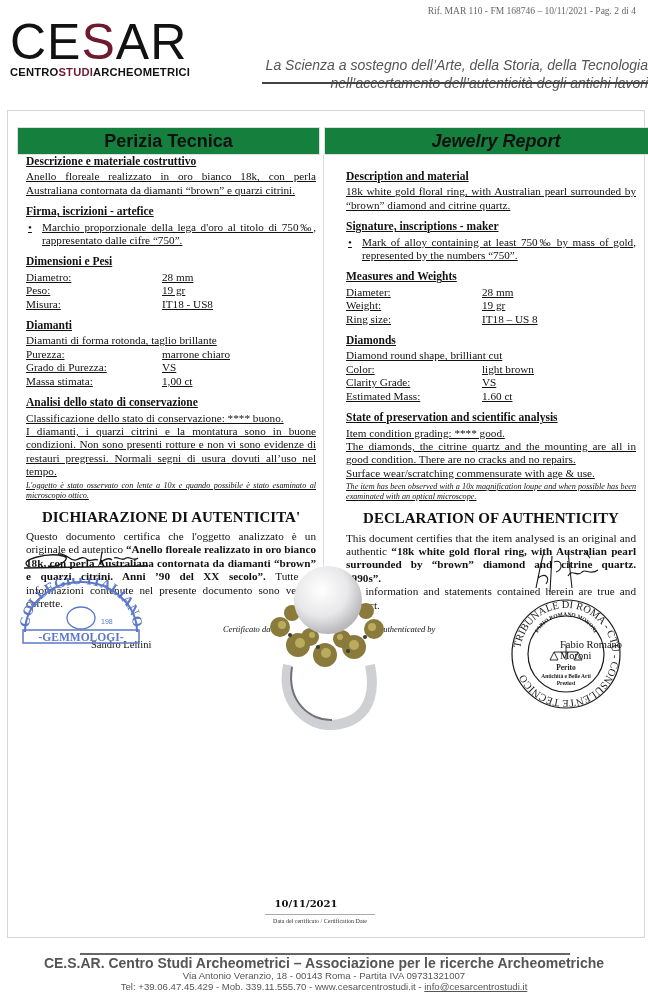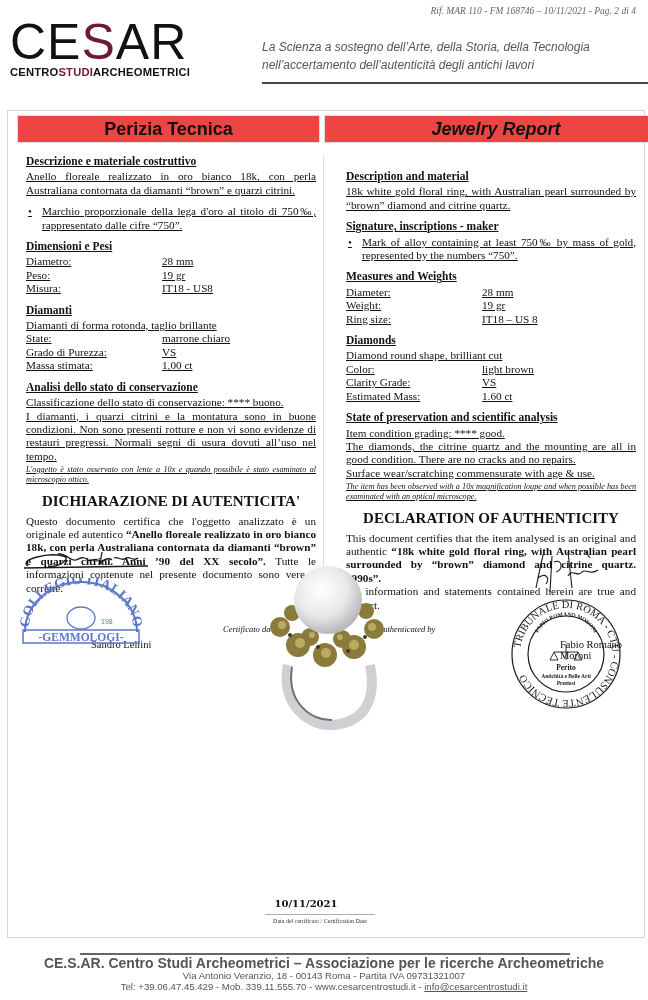--- a/index.html
+++ b/index.html
@@ -1,29 +1,29 @@
 <!DOCTYPE html>
 <html><head>
 <meta charset="utf-8">
 <style>
   * { box-sizing: border-box; margin: 0; padding: 0; }
   html, body { width: 648px; height: 1000px; background: #fff; overflow: hidden; }
   body { position: relative; font-family: "Liberation Serif", serif; color: #111; }
 
-  .ref { position: absolute; top: 6px; right: 12px; font-size: 9.5px; font-style: italic; color: #666; }
+  .ref { position: absolute; top: 6px; right: 12px; font-size: 9.5px; color: #666; }
   .logo { position: absolute; left: 10px; top: 20px; width: 222px; }
   .logo-main { font-family: "Liberation Sans", sans-serif; font-size: 50px; line-height: 44px; letter-spacing: 1px; color: #121212; font-weight: normal; }
   .logo-main .s { color: #6e1a2f; }
   .logo-sub { font-family: "Liberation Sans", sans-serif; font-size: 11.2px; font-weight: bold; letter-spacing: 0.2px; color: #121212; margin-top: 2px; }
   .logo-sub .s { color: #6e1a2f; }
-  .tagline { position: absolute; left: 262px; top: 38px; width: 386px; text-align: left; font-family: "Liberation Sans", sans-serif; font-style: italic; font-size: 12px; color: #555; line-height: 18px; }
+  .tagline { position: absolute; left: 262px; top: 56px; width: 386px; text-align: right; font-family: "Liberation Sans", sans-serif; font-style: italic; font-size: 14px; color: #555; line-height: 18px; }
   .tag-rule { position: absolute; left: 262px; right: 0; top: 82px; height: 2px; background: #444; }
 
   .frame { position: absolute; left: 7px; top: 110px; width: 638px; height: 828px; border: 1px solid #d6d6d6; }
-  .hdr { position: absolute; top: 4px; height: 28px; background: #ef4444; border: 1px solid #dedede; font-family: "Liberation Sans", sans-serif; font-weight: bold; font-size: 18px; text-align: center; line-height: 26px; color: #111; }
+  .hdr { position: absolute; top: 16px; height: 28px; background: #15803d; border: 1px solid #dedede; font-family: "Liberation Sans", sans-serif; font-weight: bold; font-size: 18px; text-align: center; line-height: 26px; color: #111; }
   .hdr.left { left: 9px; width: 303px; }
   .hdr.right { left: 316px; width: 344px; font-style: italic; }
   .vdivider { position: absolute; left: 315px; top: 44px; height: 460px; width: 1px; background: #dcdcdc; }
 
   .col { position: absolute; top: 44px; font-size: 11.2px; line-height: 13.4px; }
   .col.left { left: 18px; width: 290px; }
   .col.right { left: 338px; width: 290px; margin-top: 15px; }
   .sec-title { font-weight: bold; font-size: 11.5px; margin-bottom: 2px; }
   .sec { margin-bottom: 8px; text-decoration: underline; }
   .just { text-align: justify; }
@@ -75,20 +75,21 @@
   <div class="hdr left">Perizia Tecnica</div>
   <div class="hdr right">Jewelry Report</div>
   <div class="vdivider"></div>
 
   <div class="col left">
     <div class="sec">
       <div class="sec-title">Descrizione e materiale costruttivo</div>
       <div class="just">Anello floreale realizzato in oro bianco 18k, con perla Australiana contornata da diamanti “brown” e quarzi citrini.</div>
     </div>
     <div class="sec">
+      <div class="sec-title">Firma, iscrizioni - artefice</div>
       <div class="bullet">
           <span class="dot">•</span>
           <span class="txt">Marchio proporzionale della lega d'oro al titolo di 750‰, rappresentato dalle cifre “750”.</span>
         </div>
     </div>
     <div class="sec">
       <div class="sec-title">Dimensioni e Pesi</div>
       <div class="kv">
           <span class="k">Diametro:</span>
           <span class="v">28 mm</span>
@@ -99,21 +100,21 @@
         </div>
       <div class="kv">
           <span class="k">Misura:</span>
           <span class="v">IT18 - US8</span>
         </div>
     </div>
     <div class="sec">
       <div class="sec-title">Diamanti</div>
       <div>Diamanti di forma rotonda, taglio brillante</div>
       <div class="kv">
-          <span class="k">State:</span>
+          <span class="k">Purezza:</span>
           <span class="v">marrone chiaro</span>
         </div>
       <div class="kv">
           <span class="k">Grado di Purezza:</span>
           <span class="v">VS</span>
         </div>
       <div class="kv">
           <span class="k">Massa stimata:</span>
           <span class="v">1,00 ct</span>
         </div>

